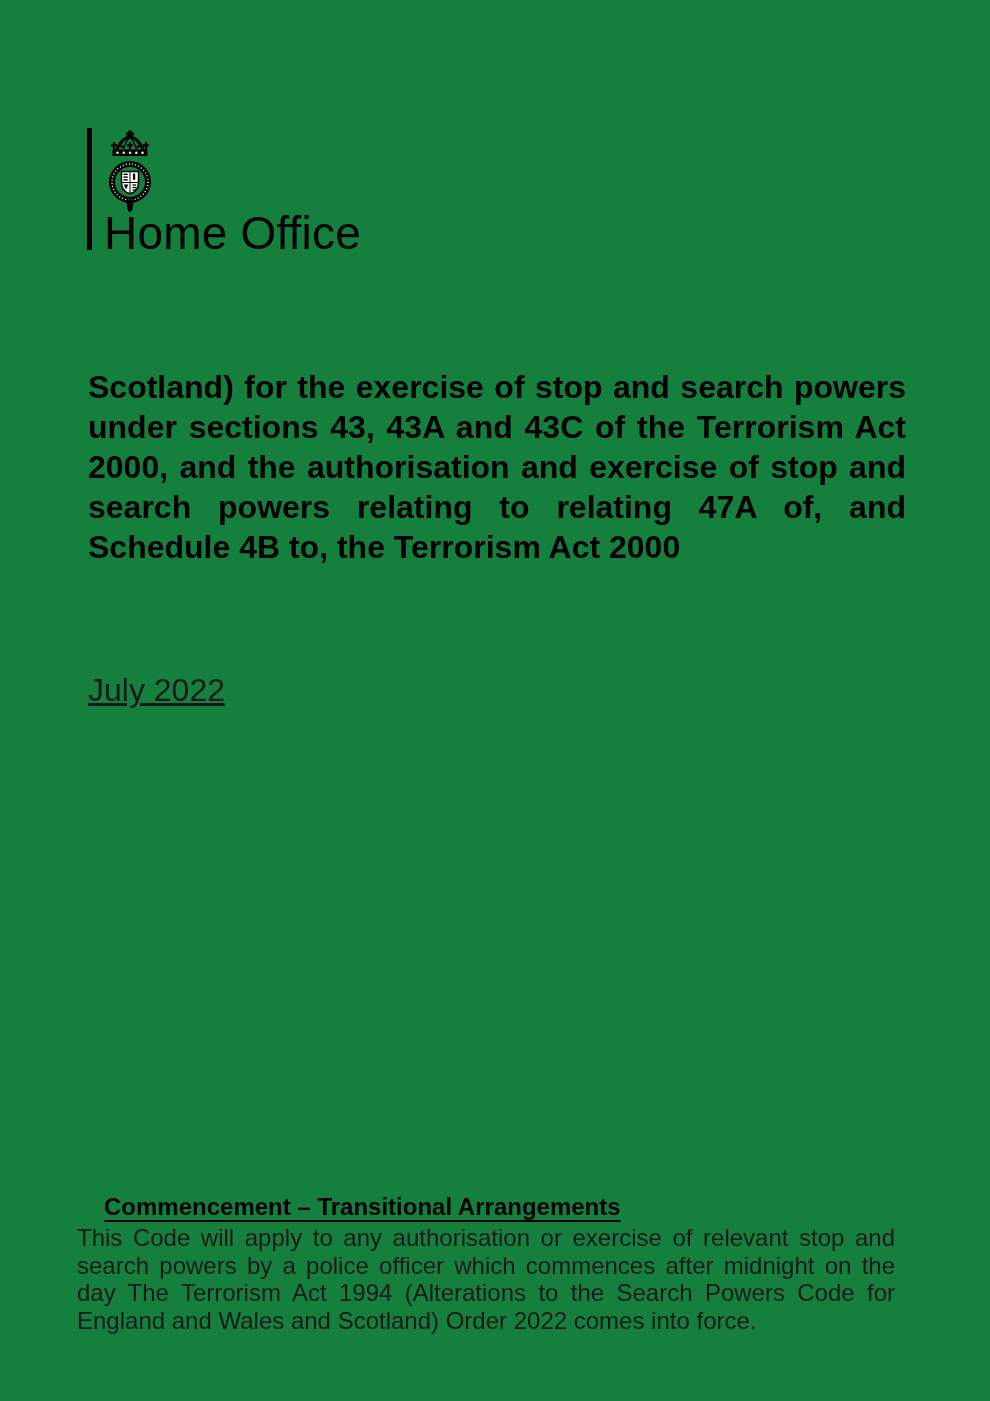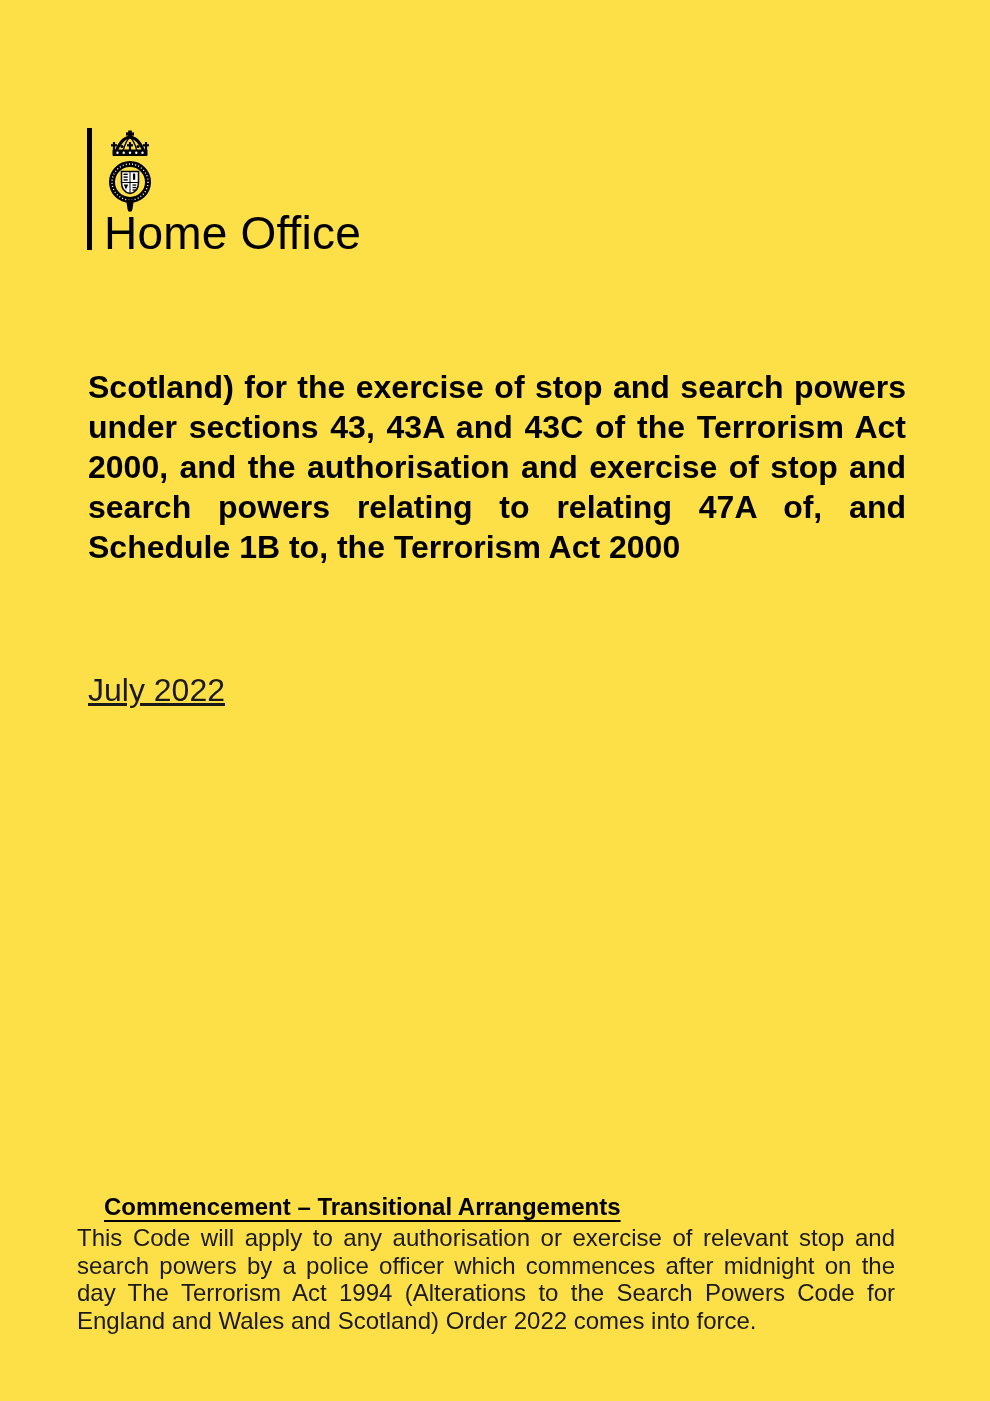--- a/index.html
+++ b/index.html
@@ -4,21 +4,21 @@
 <style>
   html, body {
     margin: 0;
     padding: 0;
     background: #e8e8e8;
   }
   .page {
     position: relative;
     width: 990px;
     height: 1401px;
-    background: #fde047;
+    background: #15803d;
     overflow: hidden;
     font-family: "Liberation Sans", "DejaVu Sans", sans-serif;
     color: #1a1a1a;
   }
 
   
   .logo {
     position: absolute;
     left: 87px;
     top: 128px;
@@ -170,21 +170,21 @@
     </svg>
 
     <div class="logo-word">Home Office</div>
   </header>
 
   <h1 class="doc-title">
     <span class="tl">Scotland) for the exercise of stop and search powers</span>
     <span class="tl">under sections 43, 43A and 43C of the Terrorism Act</span>
     <span class="tl">2000, and the authorisation and exercise of stop and</span>
     <span class="tl">search powers relating to relating 47A of, and</span>
-    <span class="tl last">Schedule 1B to, the Terrorism Act 2000</span>
+    <span class="tl last">Schedule 4B to, the Terrorism Act 2000</span>
   </h1>
 
   <p class="doc-date">July 2022</p>
 
   <section>
     <h2 class="section-heading">Commencement – Transitional Arrangements</h2>
     <p class="section-body">
       <span class="bl">This Code will apply to any authorisation or exercise of relevant stop and</span>
       <span class="bl">search powers by a police officer which commences after midnight on the</span>
       <span class="bl">day The Terrorism Act 1994 (Alterations to the Search Powers Code for</span>

